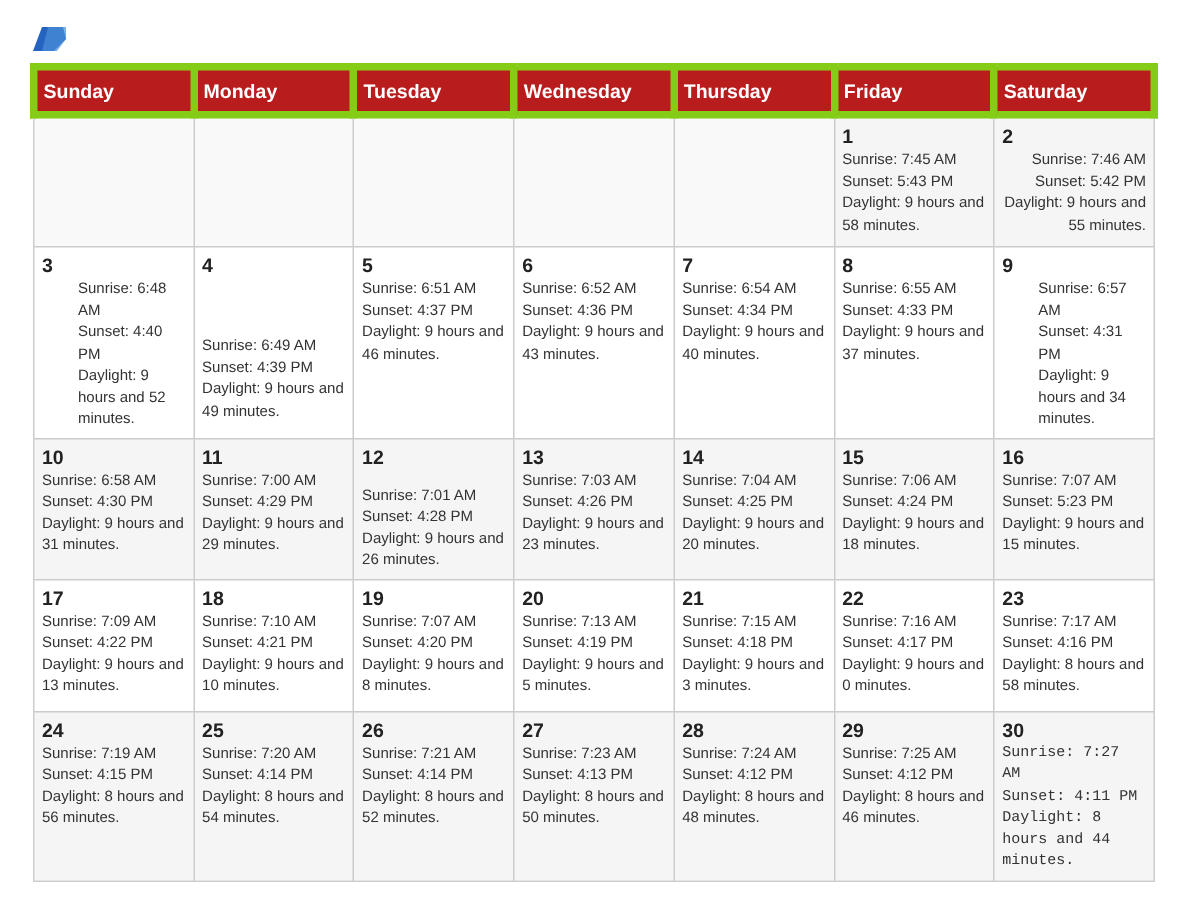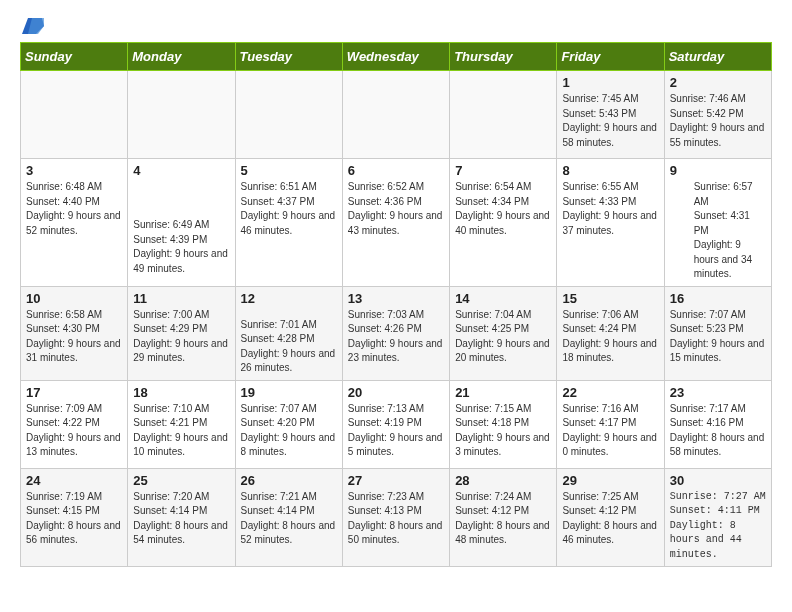--- a/index.html
+++ b/index.html
@@ -54,28 +54,27 @@
       font-size: 15px;
       color: #444;
       margin-top: 2px;
     }
     .calendar {
       width: 100%;
       border-collapse: collapse;
       table-layout: fixed;
     }
     .calendar thead th {
-      background: #4d7c0f;
+      background: #b91c1c;
       color: #fff;
       font-size: 13px;
       font-weight: bold;
       padding: 6px 4px;
       text-align: left;
-      border: 1px solid #84cc16;
-      font-style: italic;
+      border: 5px solid #84cc16;
     }
     .calendar tbody td {
       border: 1px solid #ccc;
       vertical-align: top;
       padding: 4px 5px 4px 5px;
       font-size: 10.5px;
       color: #333;
       min-height: 80px;
       height: 88px;
       background: #fff;
@@ -143,29 +142,29 @@
           <td class="empty-cell"></td>
           <td class="empty-cell"></td>
           <td>
             <span class="day-num">1</span>
             <div class="day-info" style="white-space: pre-line;">Sunrise: 7:45 AM
 Sunset: 5:43 PM
 Daylight: 9 hours and 58 minutes.</div>
           </td>
           <td>
             <span class="day-num">2</span>
-            <div class="day-info" style="white-space: pre-line;">Sunrise: 7:46 AM
+            <div class="day-info" style="white-space: pre-line; text-align: right;">Sunrise: 7:46 AM
 Sunset: 5:42 PM
 Daylight: 9 hours and 55 minutes.</div>
           </td>
         </tr>
         <tr>
           <td>
             <span class="day-num">3</span>
-            <div class="day-info" style="white-space: pre-line;">Sunrise: 6:48 AM
+            <div class="day-info" style="white-space: pre-line; margin-left: 24px;">Sunrise: 6:48 AM
 Sunset: 4:40 PM
 Daylight: 9 hours and 52 minutes.</div>
           </td>
           <td>
             <span class="day-num">4</span>
             <div class="day-info" style="white-space: pre-line; margin-top: 40px;">Sunrise: 6:49 AM
 Sunset: 4:39 PM
 Daylight: 9 hours and 49 minutes.</div>
           </td>
           <td>

